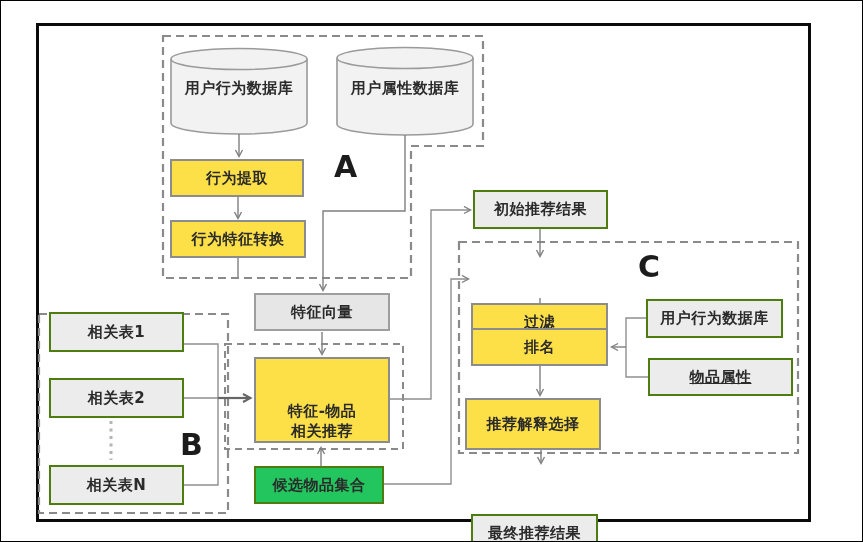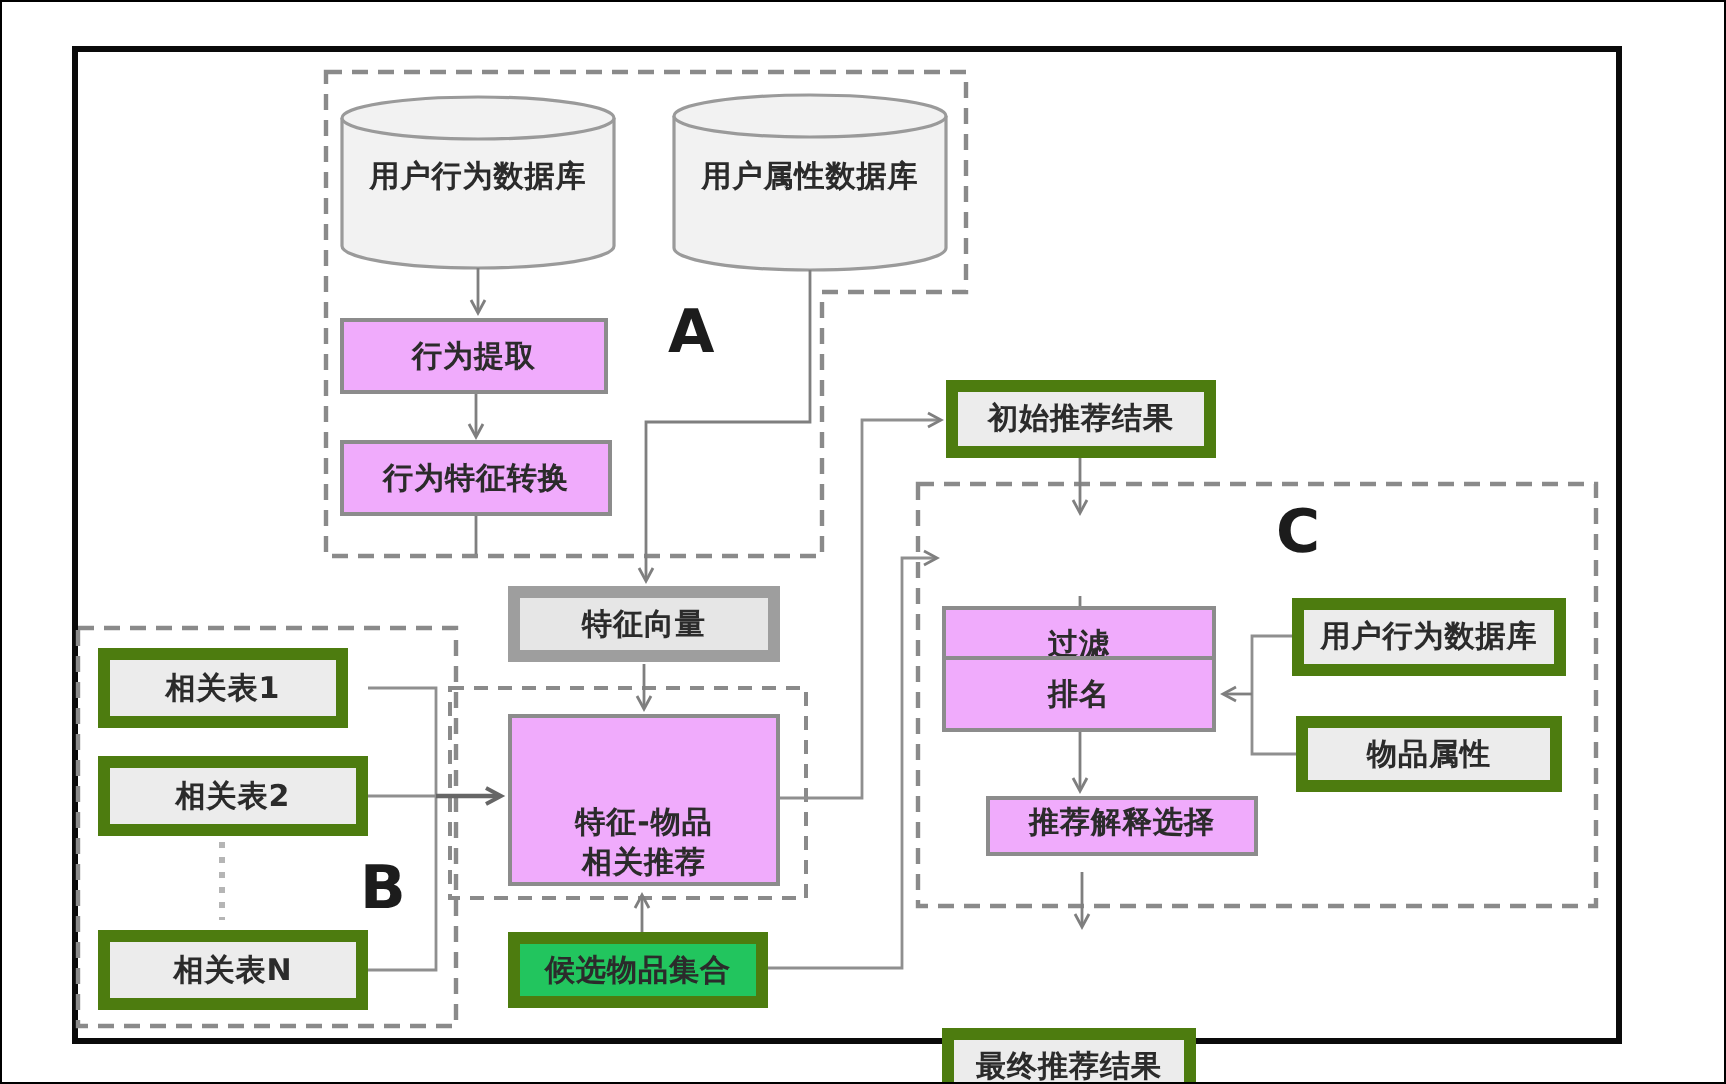--- a/index.html
+++ b/index.html
@@ -11,22 +11,22 @@
   #frame{
     position:absolute;left:35px;top:22px;width:775px;height:499px;
     border:3px solid #0a0a0a;background:#ffffff;box-sizing:border-box;
   }
   #lines{position:absolute;left:0;top:0;width:863px;height:542px;}
   .node{
     position:absolute;display:flex;align-items:center;justify-content:center;
     text-align:center;font-size:15px;font-weight:600;color:#2b2b2b;
     box-sizing:border-box;line-height:1.35;letter-spacing:0.5px;
   }
-  .proc{background:#f0abfc;border:2px solid #8c8c8c;}
-  .data{background:#ececec;border:6px solid #4d7c0f;}
+  .proc{background:#fde047;border:2px solid #8c8c8c;}
+  .data{background:#ececec;border:2px solid #4d7c0f;}
   .cyl-label{
     position:absolute;display:flex;align-items:center;justify-content:center;
     font-size:15px;font-weight:600;color:#2b2b2b;text-align:center;letter-spacing:0.5px;
   }
   .sec-label{
     position:absolute;font-size:30px;font-weight:bold;color:#1c1c1c;
     font-family:"DejaVu Sans","Liberation Sans",sans-serif;
   }
   .two-line span{display:block;}
 </style>
@@ -82,34 +82,34 @@
   <div class="sec-label" style="left:333px;top:148px;">A</div>
   <div class="sec-label" style="left:179px;top:426px;">B</div>
   <div class="sec-label" style="left:637px;top:248px;">C</div>
 
   <div class="cyl-label" style="left:172px;top:72px;width:132px;height:30px;text-align:right;">用户行为数据库</div>
   <div class="cyl-label" style="left:338px;top:72px;width:132px;height:30px;">用户属性数据库</div>
 
   <div class="node proc" style="left:169px;top:158px;width:134px;height:38px;">行为提取</div>
   <div class="node proc" style="left:169px;top:219px;width:136px;height:38px;">行为特征转换</div>
 
-  <div class="node data" style="left:48px;top:323px;width:125px;height:40px;text-align:center;">相关表1</div>
+  <div class="node data" style="left:48px;top:311px;width:135px;height:40px;text-align:center;">相关表1</div>
   <div class="node data" style="left:48px;top:377px;width:135px;height:40px;">相关表2</div>
   <div class="node data" style="left:48px;top:464px;width:135px;height:40px;">相关表N</div>
 
   <div class="node data" style="left:253px;top:292px;width:136px;height:38px;border-color:#9e9e9e;background:#e6e6e6;">特征向量</div>
   <div class="node proc two-line" style="left:253px;top:356px;width:136px;height:86px;align-items:flex-end;">
     <div>
       <span>特征-物品</span>
       <span>相关推荐</span>
     </div>
   </div>
   <div class="node data" style="left:253px;top:465px;width:130px;height:38px;background:#22c55e;">候选物品集合</div>
 
   <div class="node data" style="left:472px;top:189px;width:135px;height:39px;">初始推荐结果</div>
   <div class="node proc" style="left:470px;top:258px;width:137px;height:39px;margin-top:44px;">过滤</div>
   <div class="node proc" style="left:470px;top:327px;width:137px;height:38px;">排名</div>
-  <div class="node proc" style="left:492px;top:397px;width:136px;height:30px;font-family:Liberation Mono, monospace;">推荐解释选择</div>
+  <div class="node proc" style="left:464px;top:397px;width:136px;height:52px;">推荐解释选择</div>
   <div class="node data" style="left:470px;top:465px;width:127px;height:38px;margin-top:48px;">最终推荐结果</div>
 
   <div class="node data" style="left:645px;top:298px;width:137px;height:39px;">用户行为数据库</div>
-  <div class="node data" style="left:647px;top:357px;width:133px;height:38px;">物品属性</div>
+  <div class="node data" style="left:647px;top:357px;width:145px;height:38px;text-decoration:underline;">物品属性</div>
 </div>
 
 </body></html>

